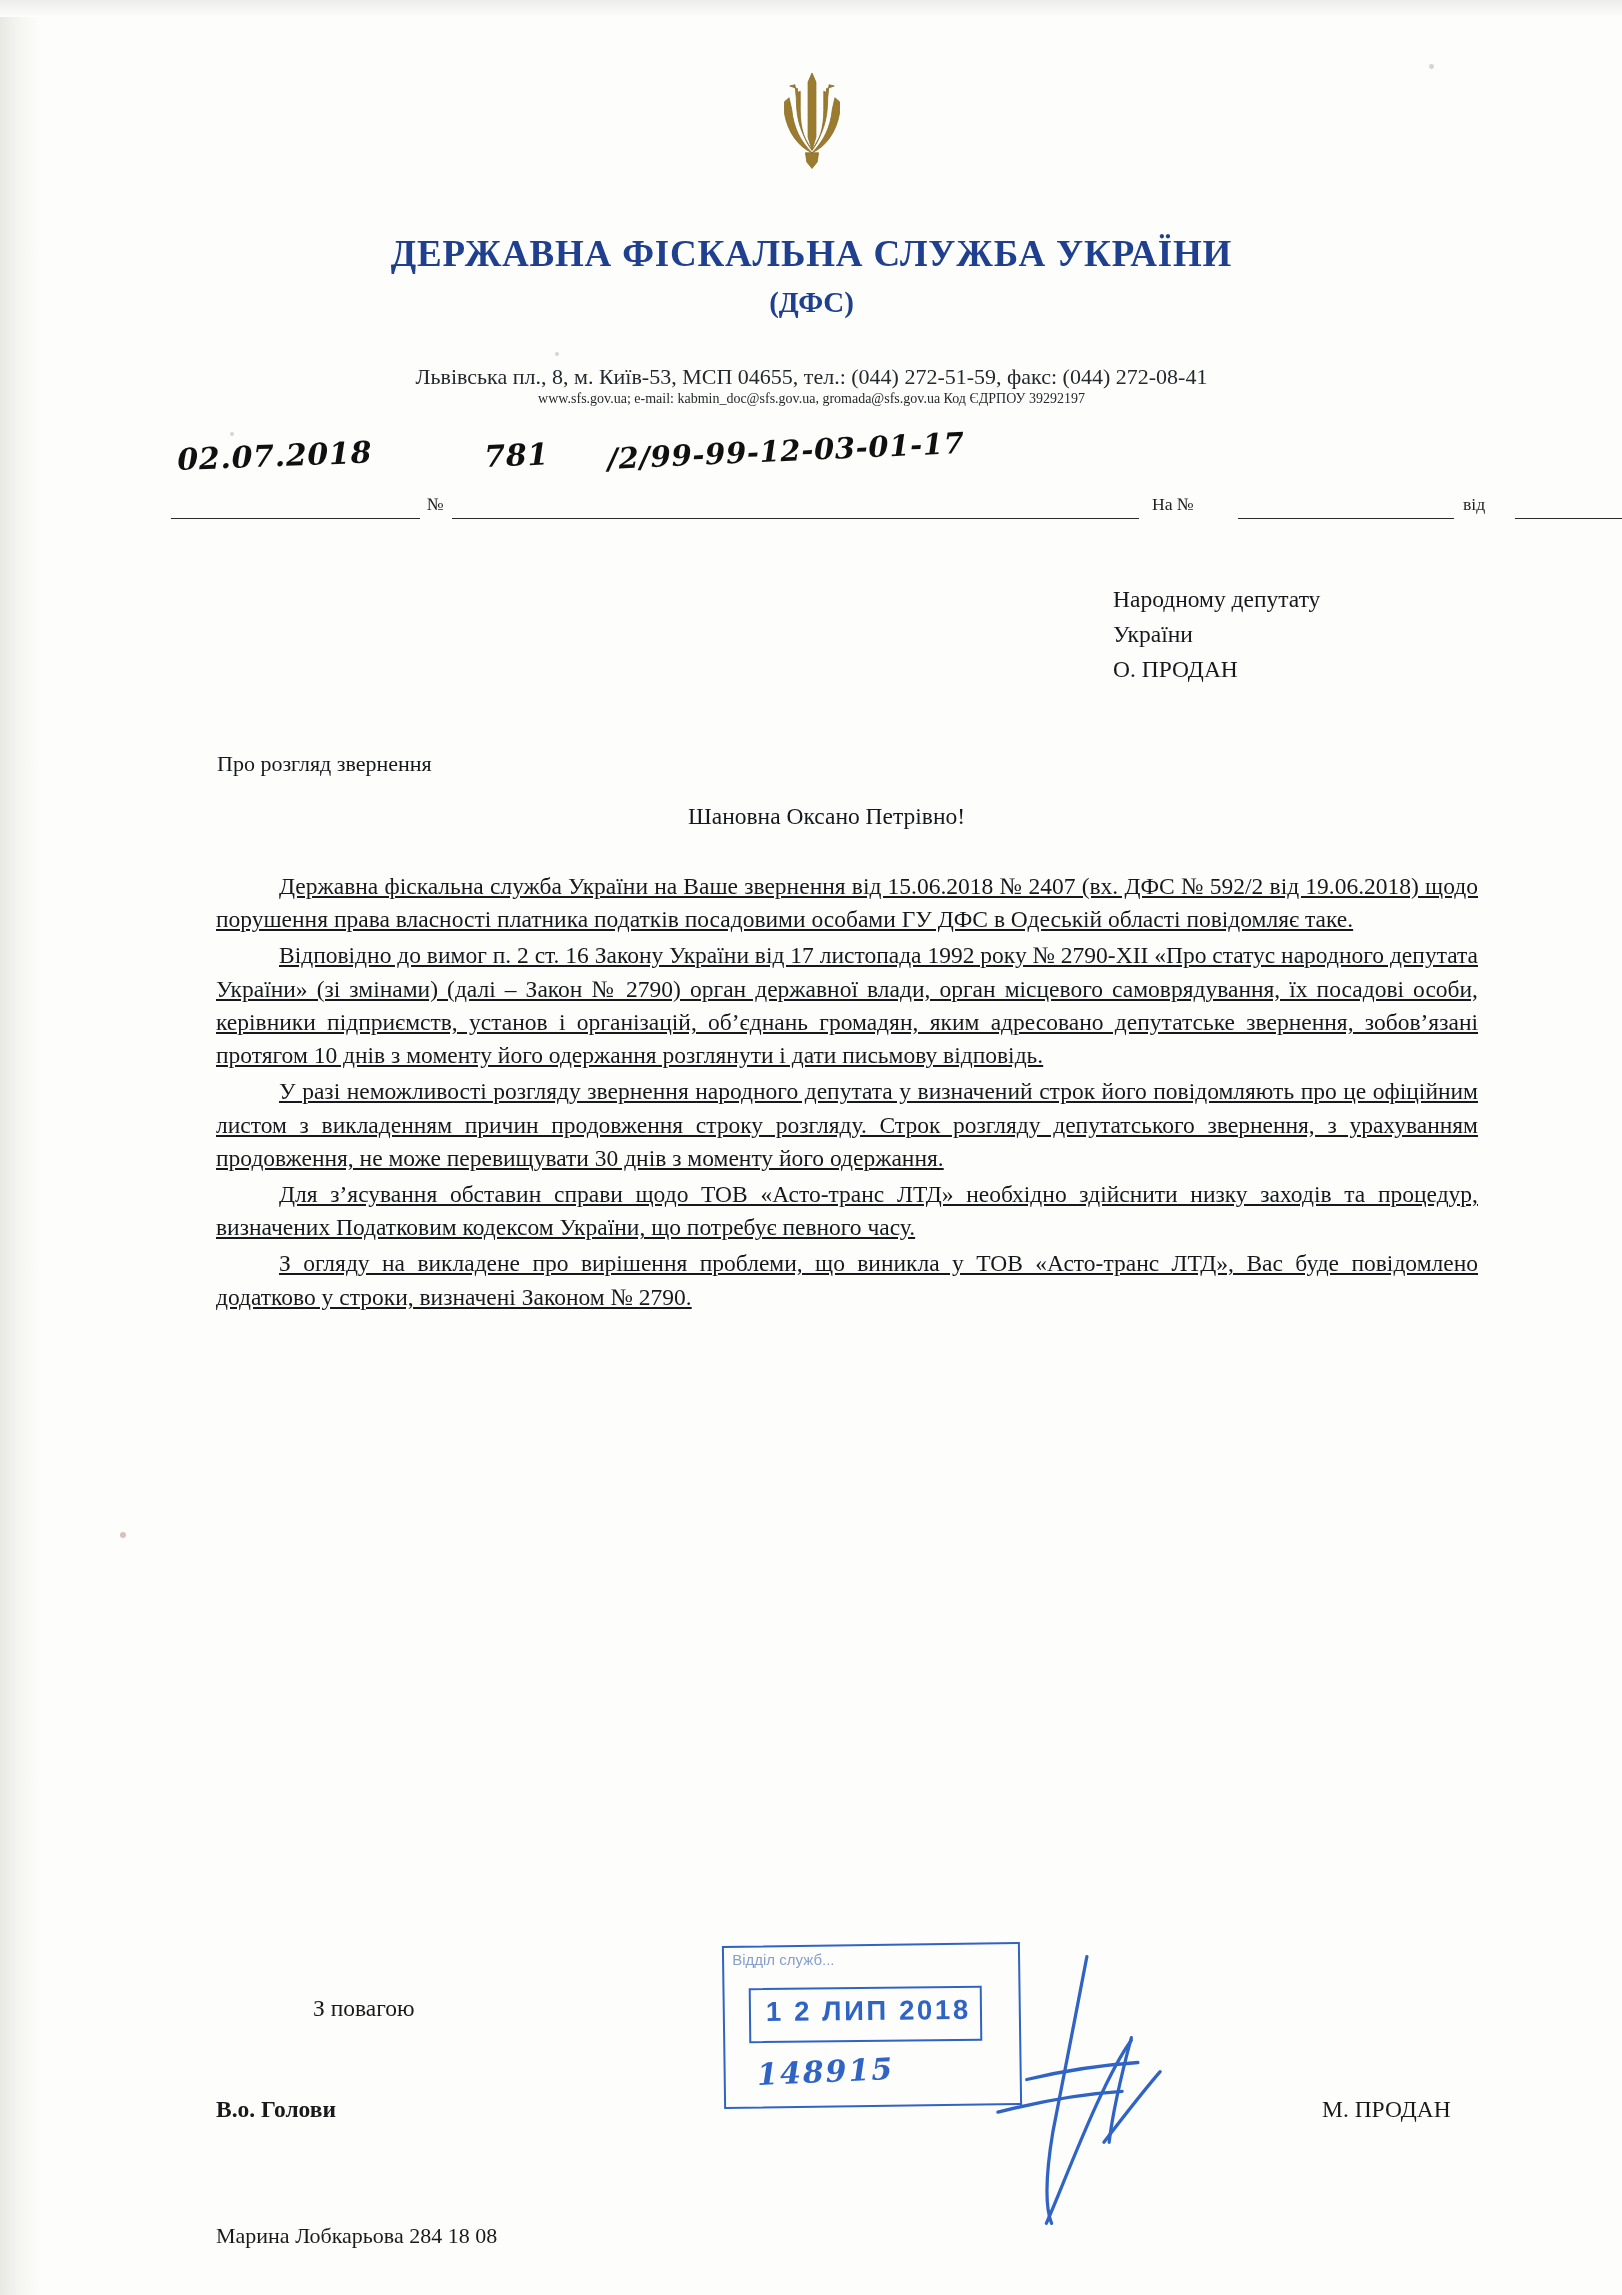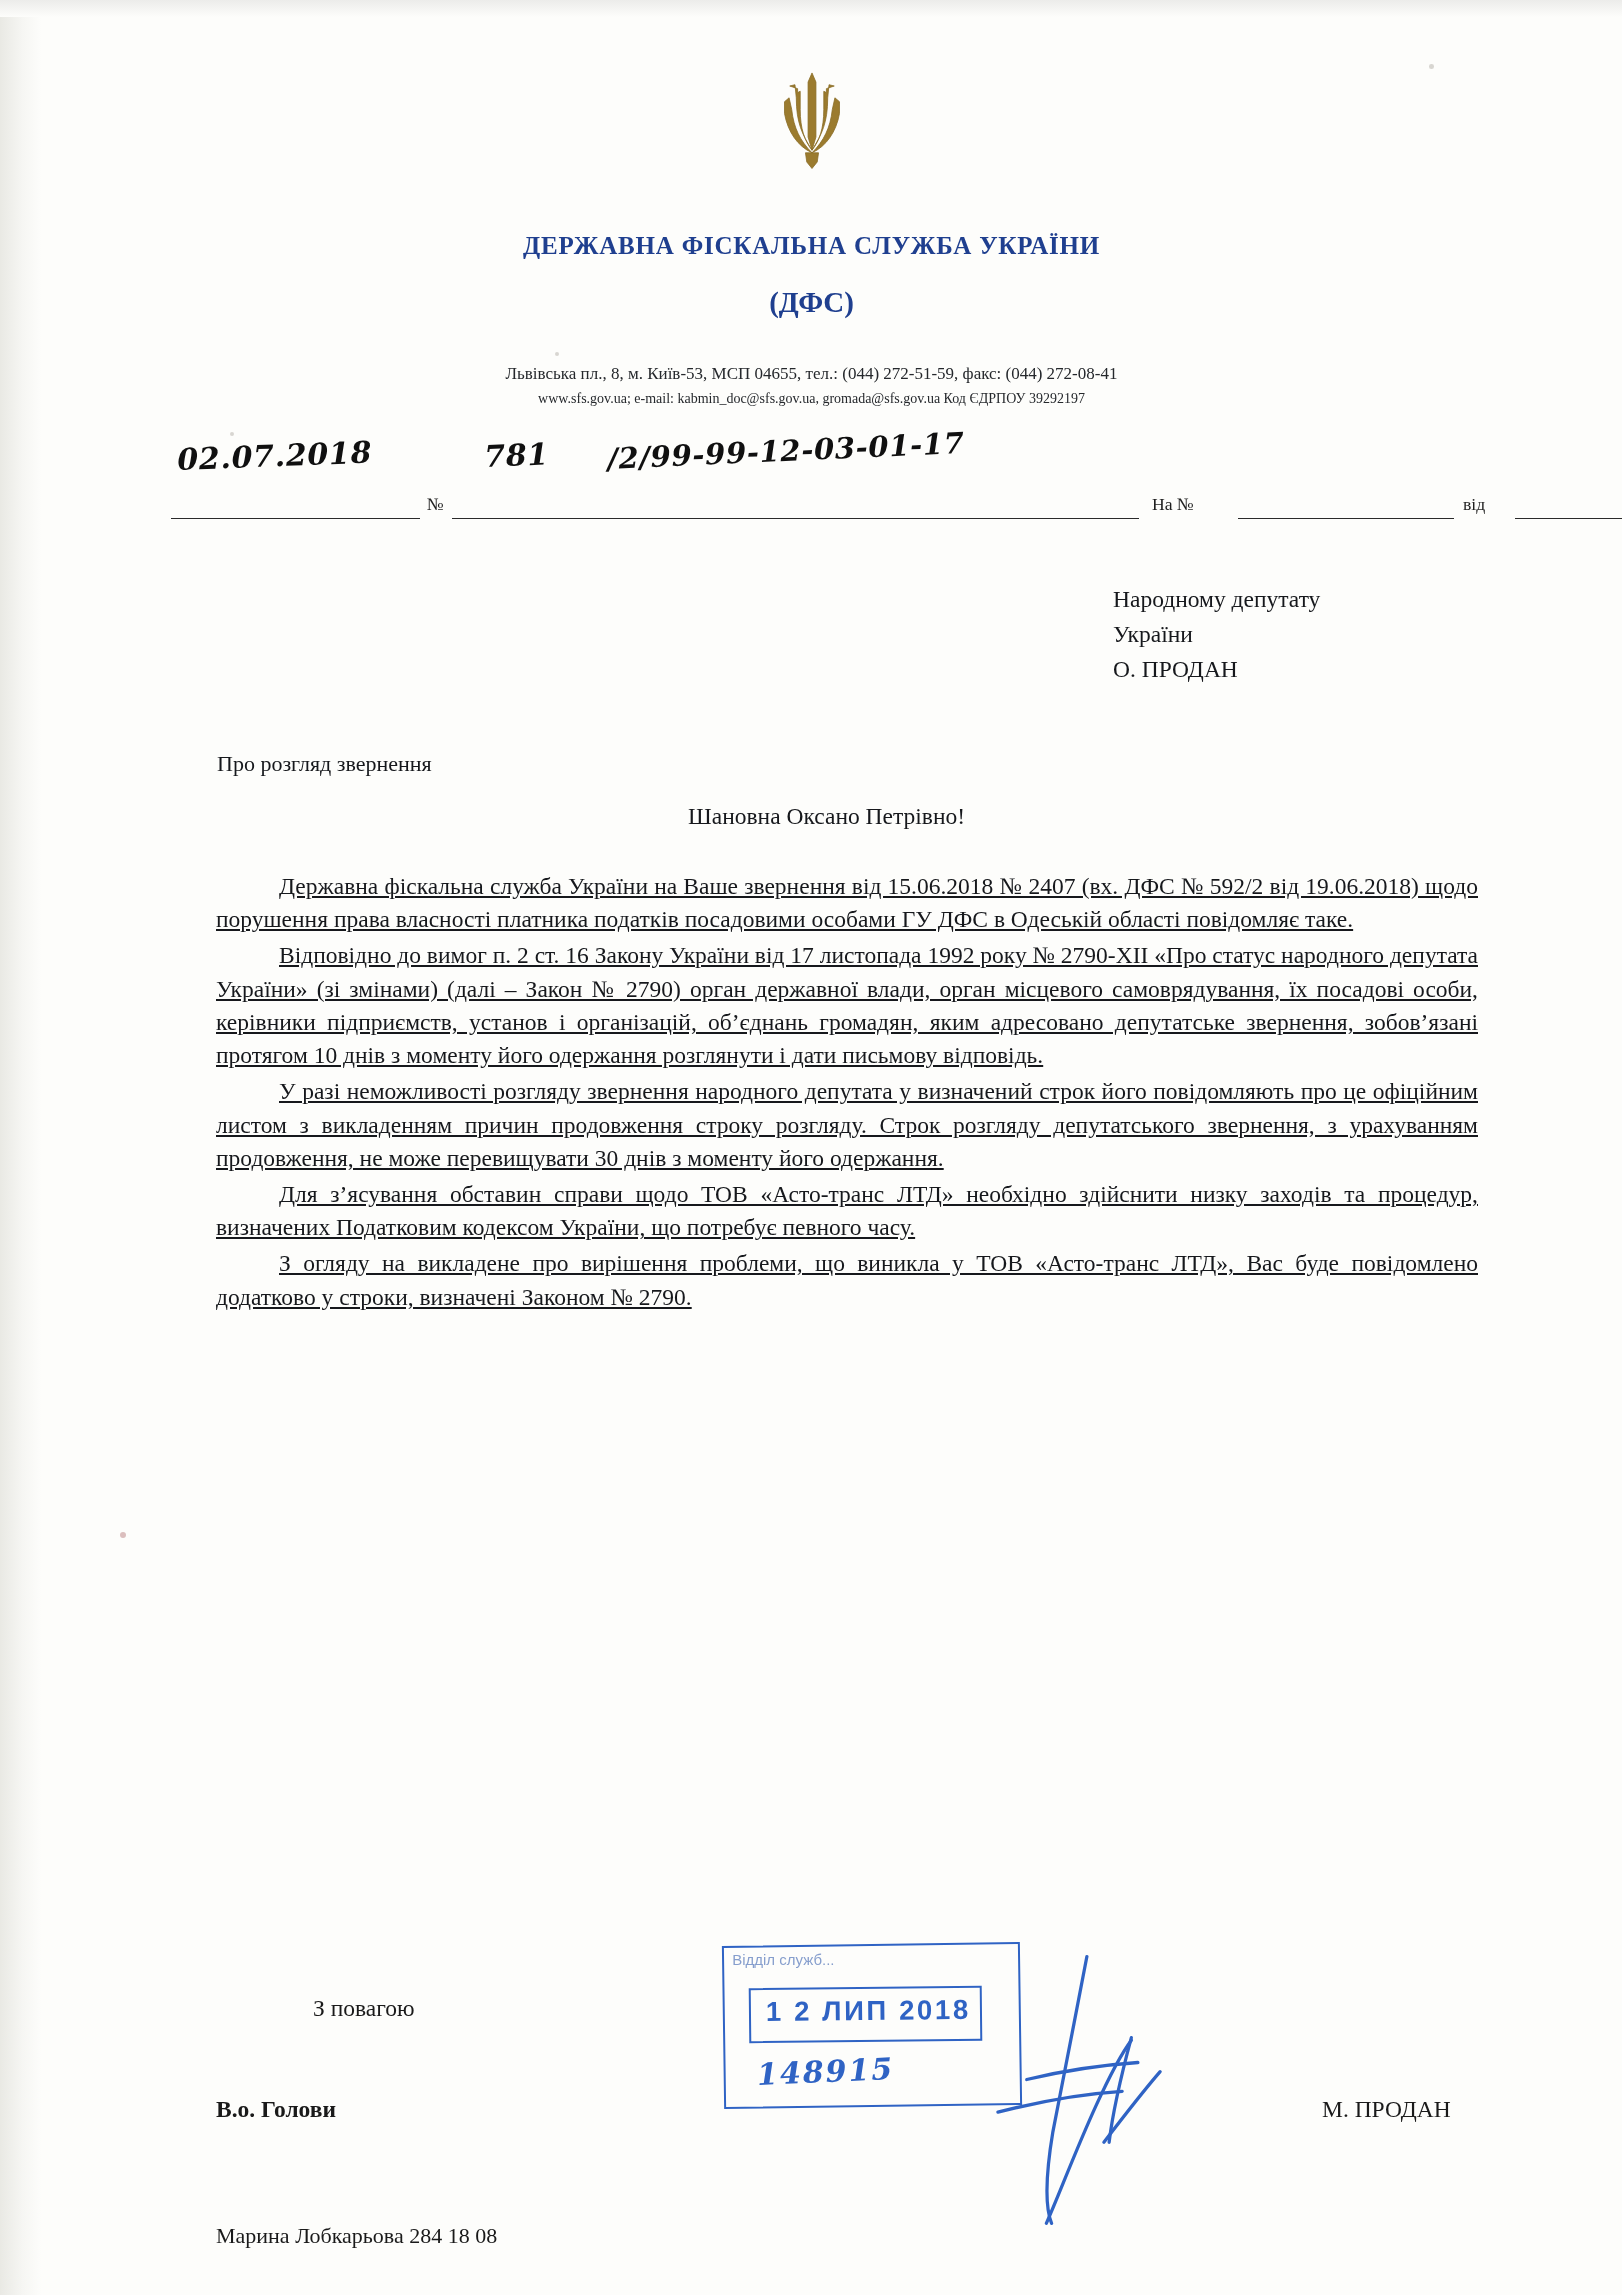--- a/index.html
+++ b/index.html
@@ -52,41 +52,41 @@
     height: 108px;
   }
 
   .org-title {
     position: absolute;
     left: 0; right: 0;
     top: 232px;
     text-align: center;
     font-family: "Liberation Serif", serif;
     font-weight: bold;
-    font-size: 25px;
+    font-size: 37px;
     letter-spacing: 0.8px;
     color: #1f3f8f;
     white-space: nowrap;
   }
   .org-title-2 {
     position: absolute;
     left: 0; right: 0;
     top: 286px;
     text-align: center;
     font-weight: bold;
     font-size: 29px;
     color: #1f3f8f;
   }
 
   .addr-line-1 {
     position: absolute;
     left: 0; right: 0;
     top: 364px;
     text-align: center;
-    font-size: 17px;
+    font-size: 22px;
     color: #25282c;
   }
   .addr-line-2 {
     position: absolute;
     left: 0; right: 0;
     top: 391px;
     text-align: center;
     font-size: 14px;
     color: #25282c;
   }

